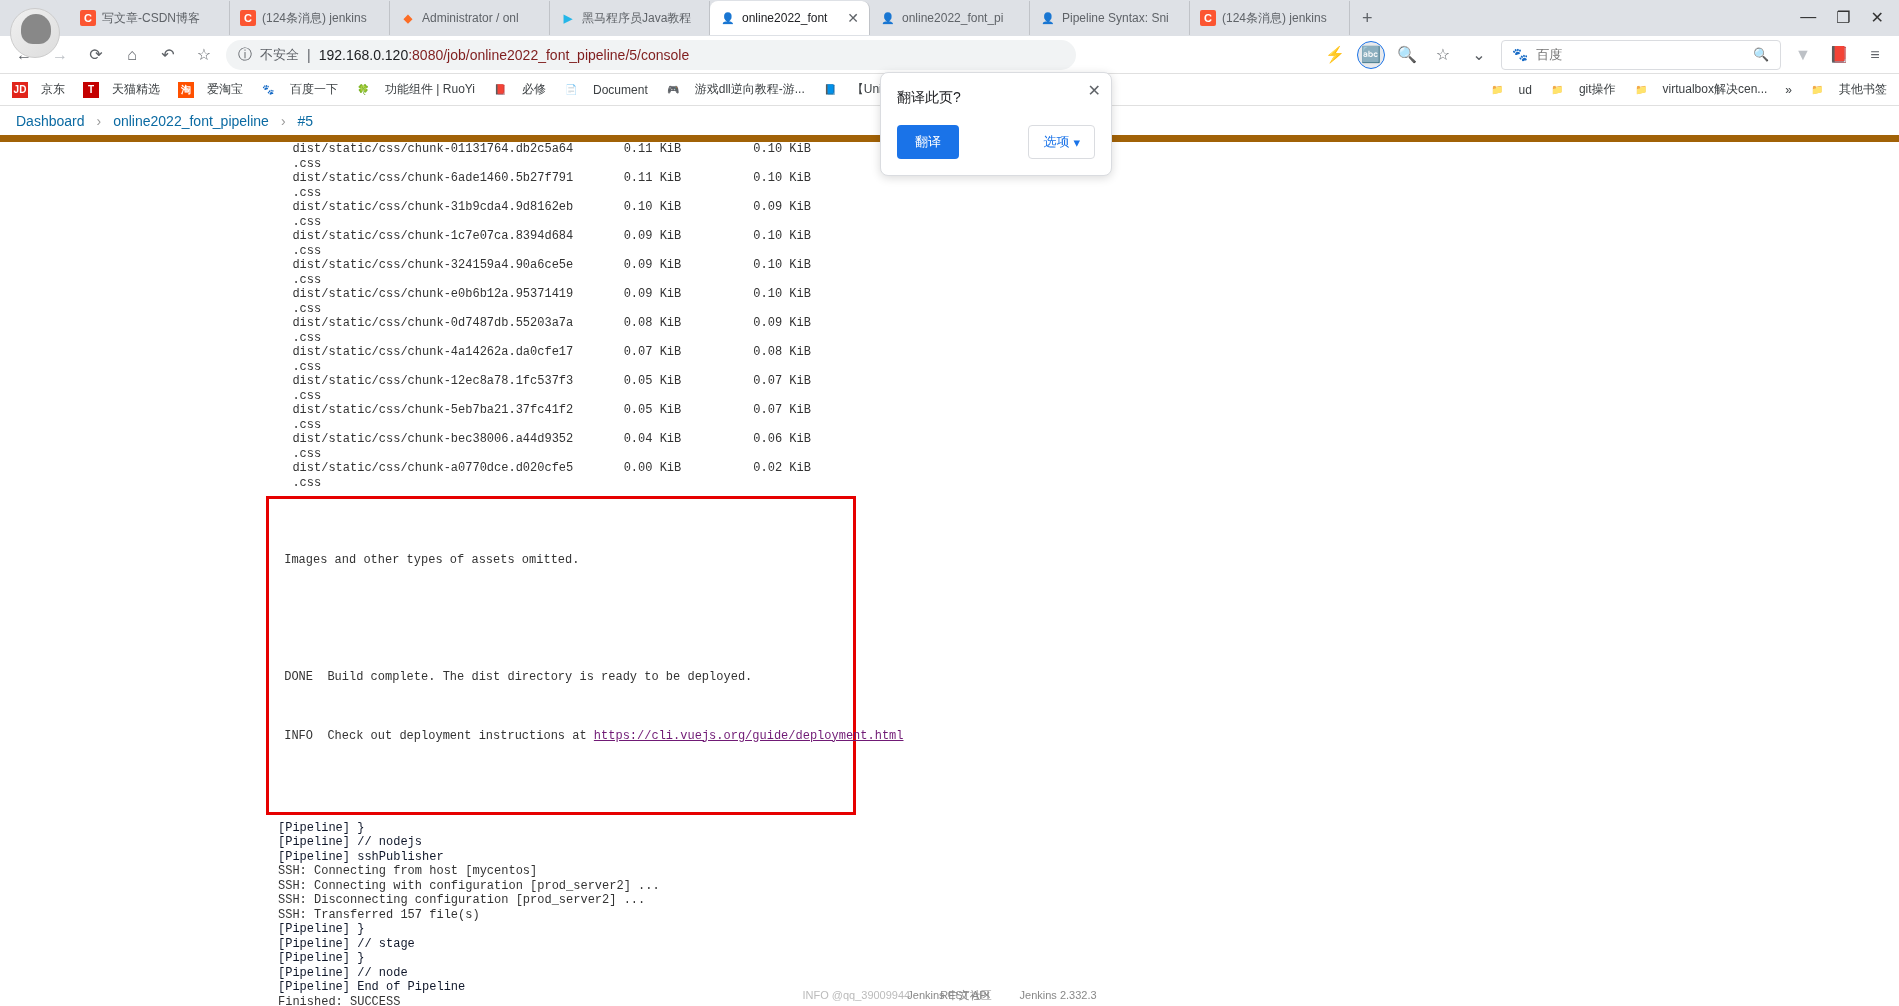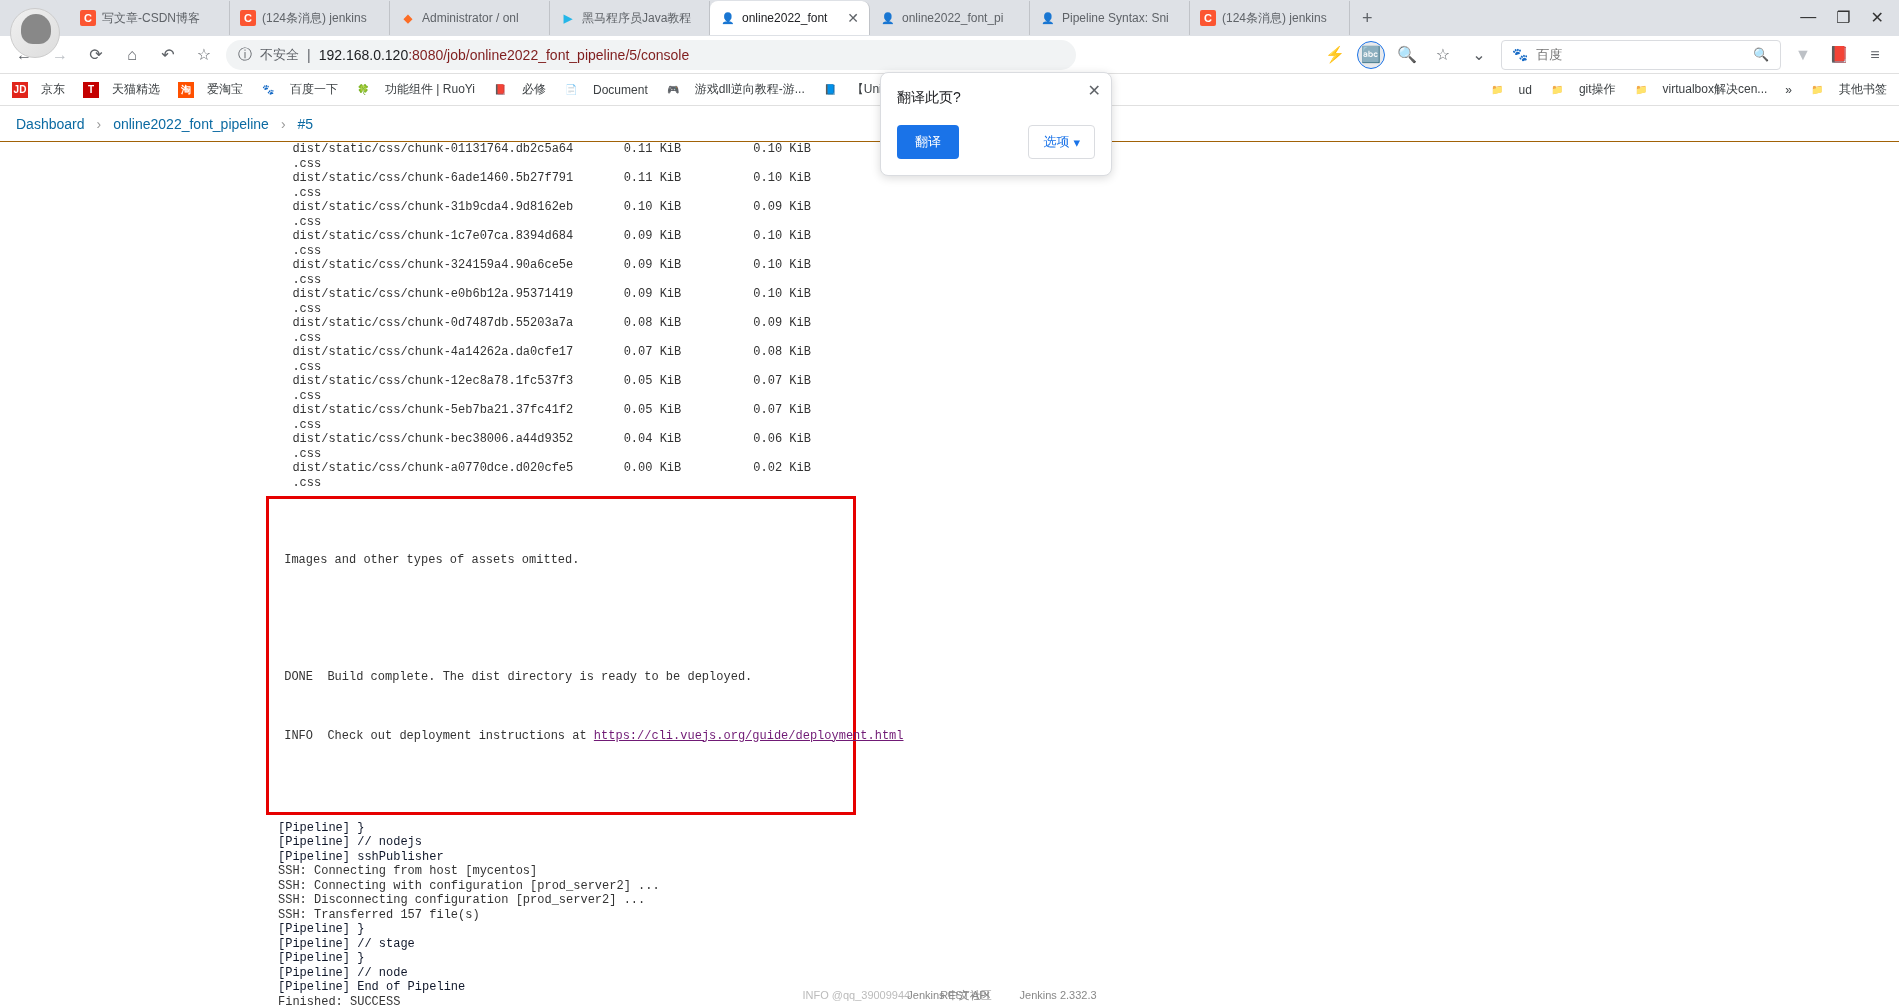--- a/index.html
+++ b/index.html
@@ -35,21 +35,21 @@
     .bookmarks-bar { display: flex; align-items: center; height: 32px; background: #fff; border-bottom: 1px solid #e0e0e0; padding: 0 12px; gap: 18px; font-size: 12px; color: #3c4043; }
     .bookmark { display: flex; align-items: center; gap: 13px; white-space: nowrap; }
     .bookmark-icon { width: 16px; height: 16px; display: flex; align-items: center; justify-content: center; font-size: 10px; font-weight: bold; }
     .bi-jd { background: #e1251b; color: #fff; }
     .bi-tm { background: #c40000; color: #fff; }
     .bi-atb { background: #ff5000; color: #fff; }
     .bi-bd { color: #2932e1; }
     .bi-folder { color: #f8c96a; }
     .bookmarks-right { margin-left: auto; display: flex; align-items: center; gap: 18px; }
     
-    .breadcrumb { display: flex; align-items: center; height: 36px; padding: 0 16px; font-size: 14px; color: #0b6aa2; gap: 12px; border-bottom: 1px solid #a16207; }
+    .breadcrumb { display: flex; align-items: center; height: 36px; padding: 0 16px; font-size: 14px; color: #0b6aa2; gap: 12px; border-bottom: 7px solid #a16207; }
     .breadcrumb a { color: #0b6aa2; text-decoration: none; }
     .breadcrumb .sep { color: #999; }
     
     .console-area { padding: 0 0 0 278px; font-family: "Courier New", monospace; font-size: 12px; line-height: 14.5px; color: #333; }
     .file-list-row { white-space: pre; }
     
     .red-box { border: 3px solid #e60000; margin: 6px 0; padding: 10px 8px 10px 8px; width: 590px; margin-left: -12px; }
     .red-box-line { white-space: pre; margin-top: 44px; }
     .deploy-link { color: #701a75; text-decoration: underline; }
     

